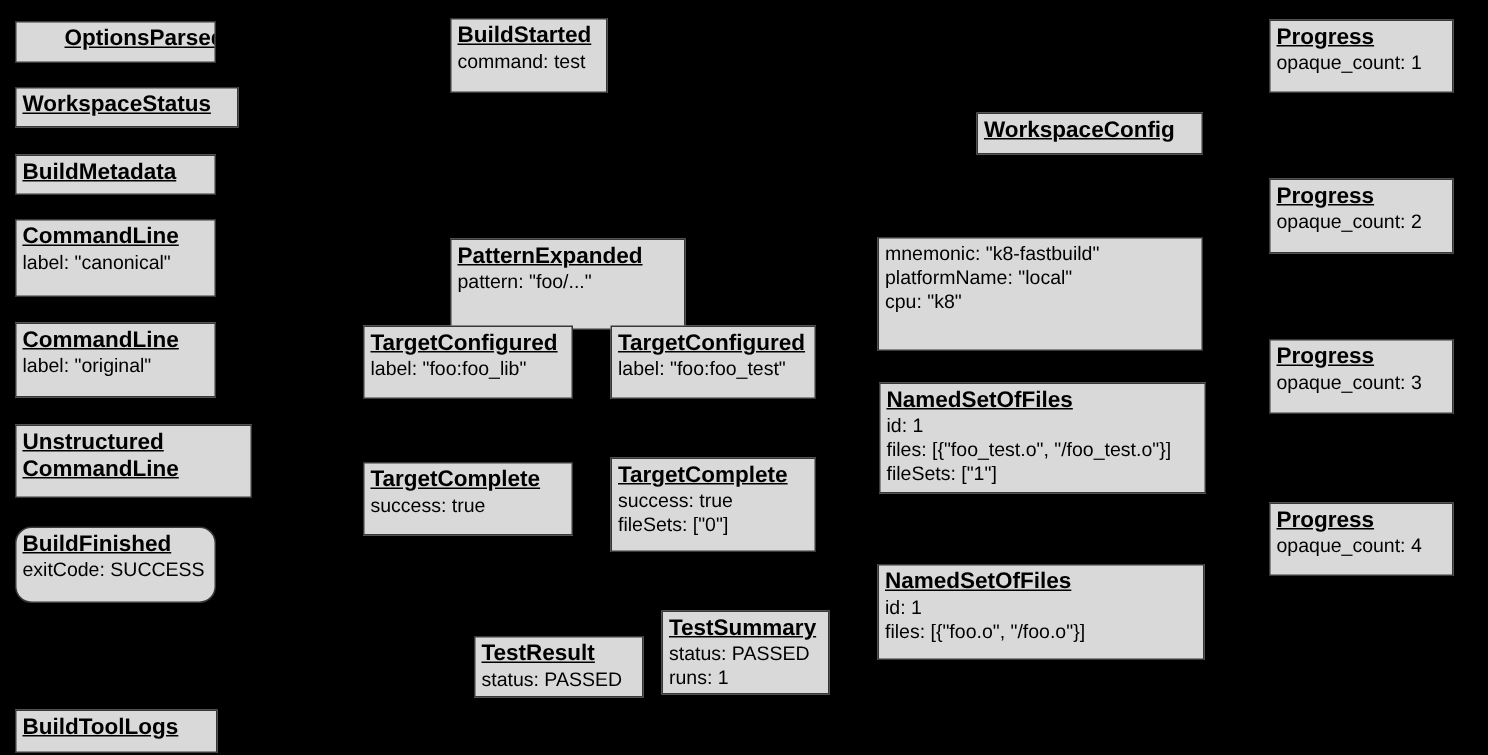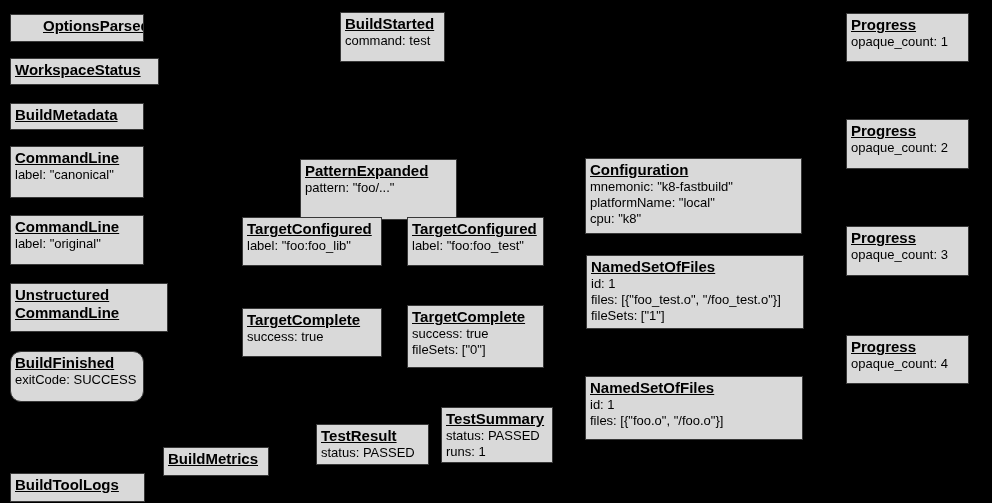--- a/index.html
+++ b/index.html
@@ -62,24 +62,21 @@
       <div class="node-title">Unstructured</div>
       <div class="node-title">CommandLine</div>
     </div>
     <div class="node" style="left: 10px; top: 351px; width: 134px; height: 51px; border-radius: 11px;">
       <div class="node-title">BuildFinished</div>
       <div class="node-body">exitCode: SUCCESS</div>
     </div>
     <div class="node" style="left: 10px; top: 473px; width: 135px; height: 29px;">
       <div class="node-title">BuildToolLogs</div>
     </div>
-    <div class="node" style="left: 163px; top: 447px; width: 106px; height: 29px;">
-      <div class="node-title">BuildMetrics</div>
-    </div>
-    <div class="node" style="left: 300px; top: 12px; width: 105px; height: 50px; margin-left: 40px;">
+    <div class="node" style="left: 300px; top: 12px; width: 105px; height: 50px;">
       <div class="node-title">BuildStarted</div>
       <div class="node-body">command: test</div>
     </div>
     <div class="node" style="left: 300px; top: 115px; width: 157px; height: 61px; margin-top: 44px;">
       <div class="node-title">PatternExpanded</div>
       <div class="node-body">pattern: "foo/..."</div>
     </div>
     <div class="node" style="left: 242px; top: 217px; width: 140px; height: 49px;">
       <div class="node-title">TargetConfigured</div>
       <div class="node-body">label: "foo:foo_lib"</div>
@@ -99,22 +96,24 @@
     </div>
     <div class="node" style="left: 316px; top: 424px; width: 113px; height: 41px;">
       <div class="node-title">TestResult</div>
       <div class="node-body">status: PASSED</div>
     </div>
     <div class="node" style="left: 441px; top: 407px; width: 112px; height: 56px;">
       <div class="node-title">TestSummary</div>
       <div class="node-body">status: PASSED</div>
       <div class="node-body">runs: 1</div>
     </div>
+    <div class="node" style="left: 651px; top: 75px; width: 151px; height: 28px;">
+      <div class="node-title">WorkspaceConfig</div>
+    </div>
     <div class="node" style="left: 585px; top: 158px; width: 217px; height: 76px;">
-      <div class="node-title">Configuration</div>
       <div class="node-body">mnemonic: "k8-fastbuild"</div>
       <div class="node-body">platformName: "local"</div>
       <div class="node-body">cpu: "k8"</div>
     </div>
     <div class="node" style="left: 586px; top: 255px; width: 218px; height: 74px;">
       <div class="node-title">NamedSetOfFiles</div>
       <div class="node-body">id: 1</div>
       <div class="node-body">files: [{"foo_test.o", "/foo_test.o"}]</div>
       <div class="node-body">fileSets: ["1"]</div>
     </div>

